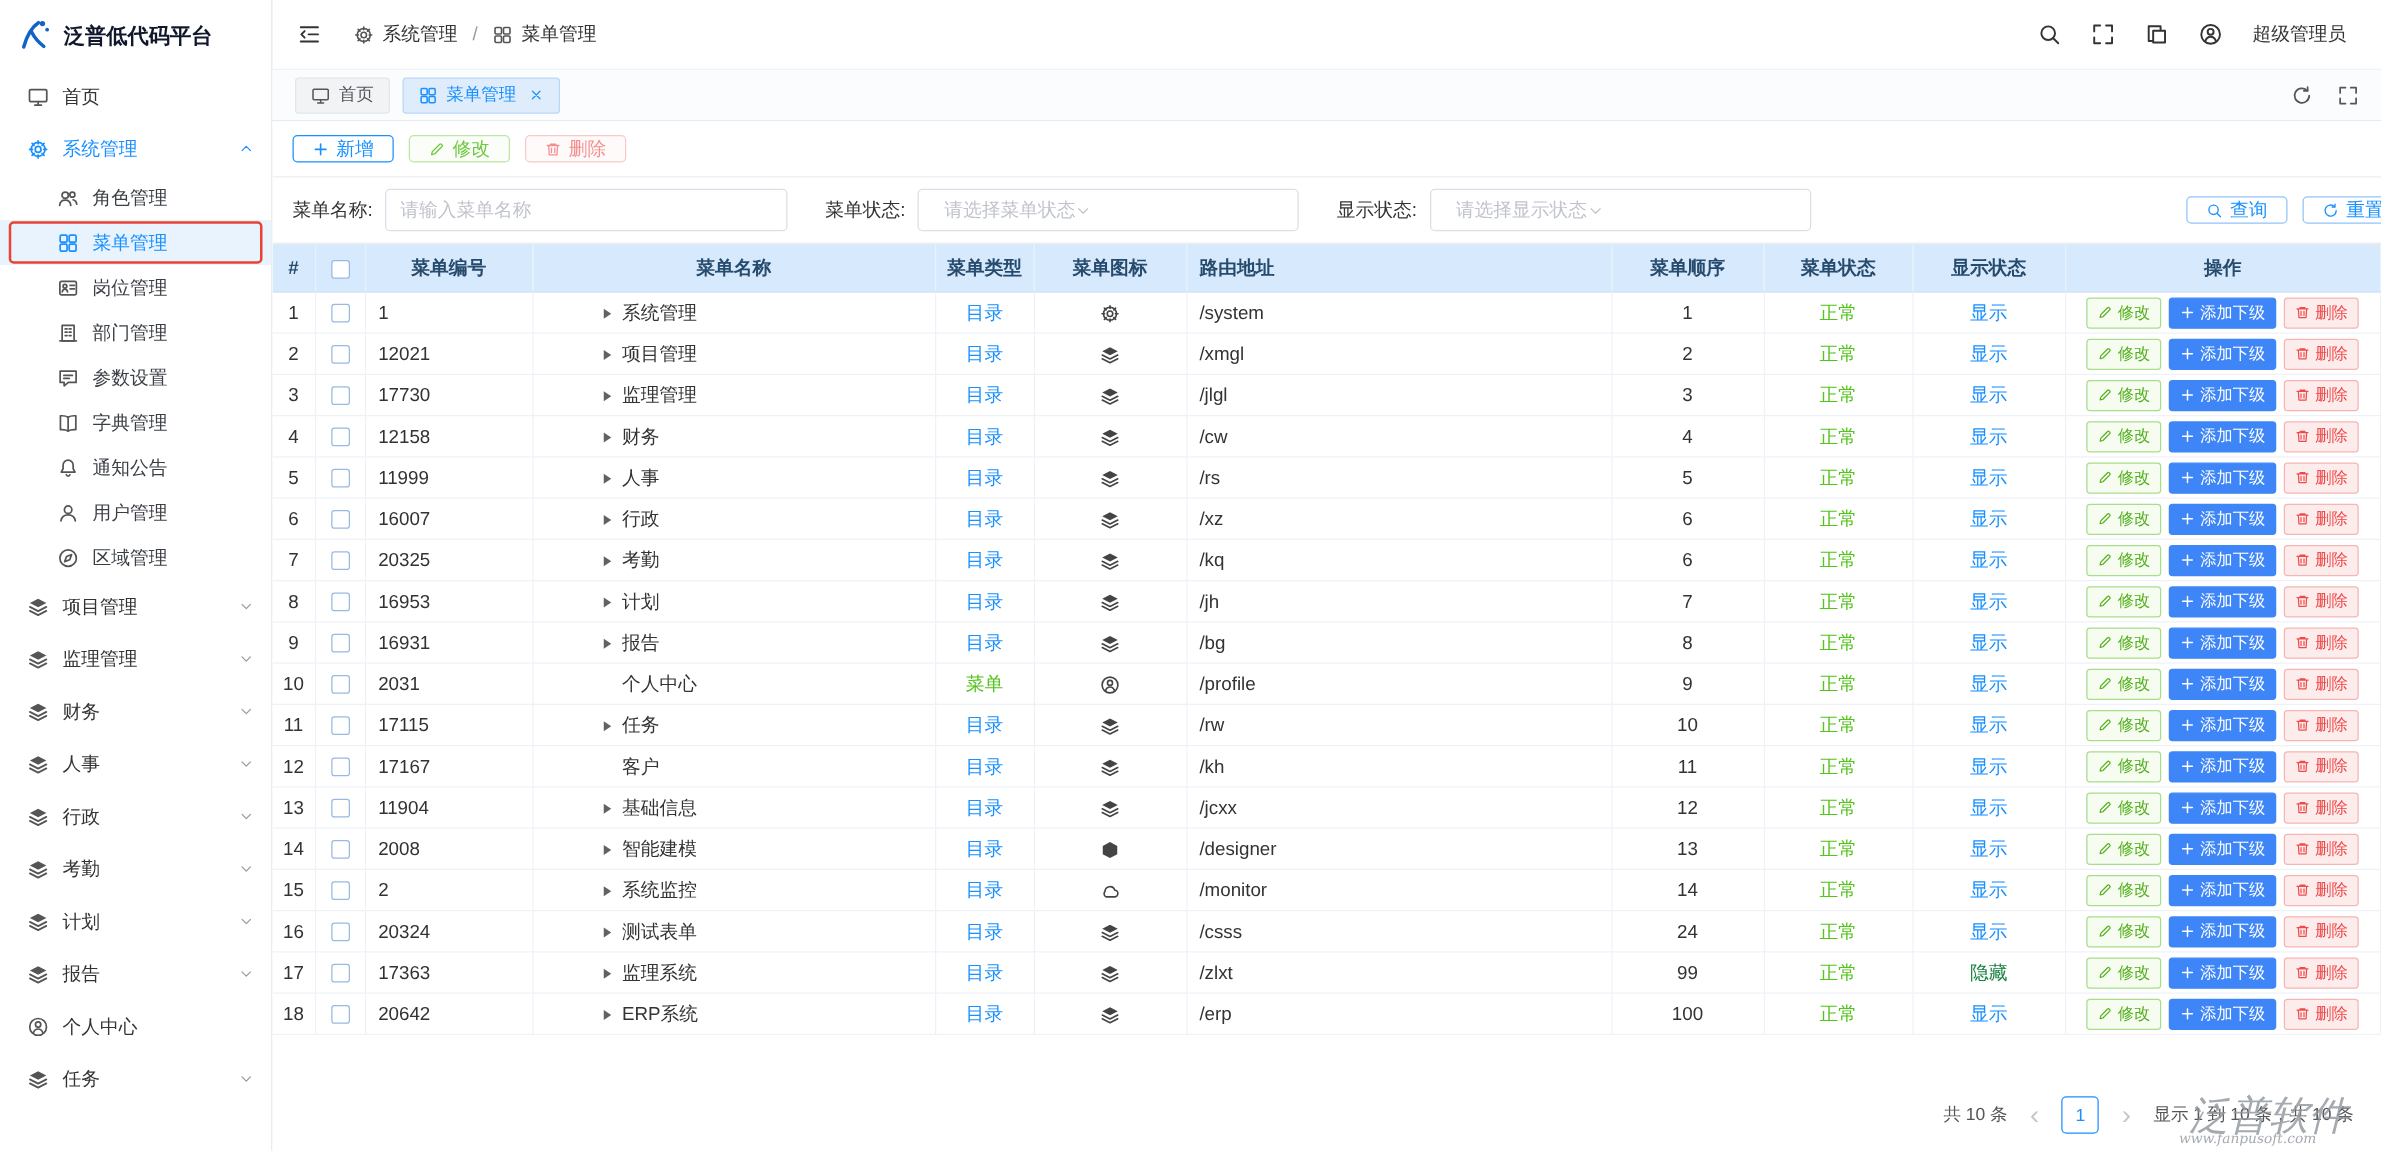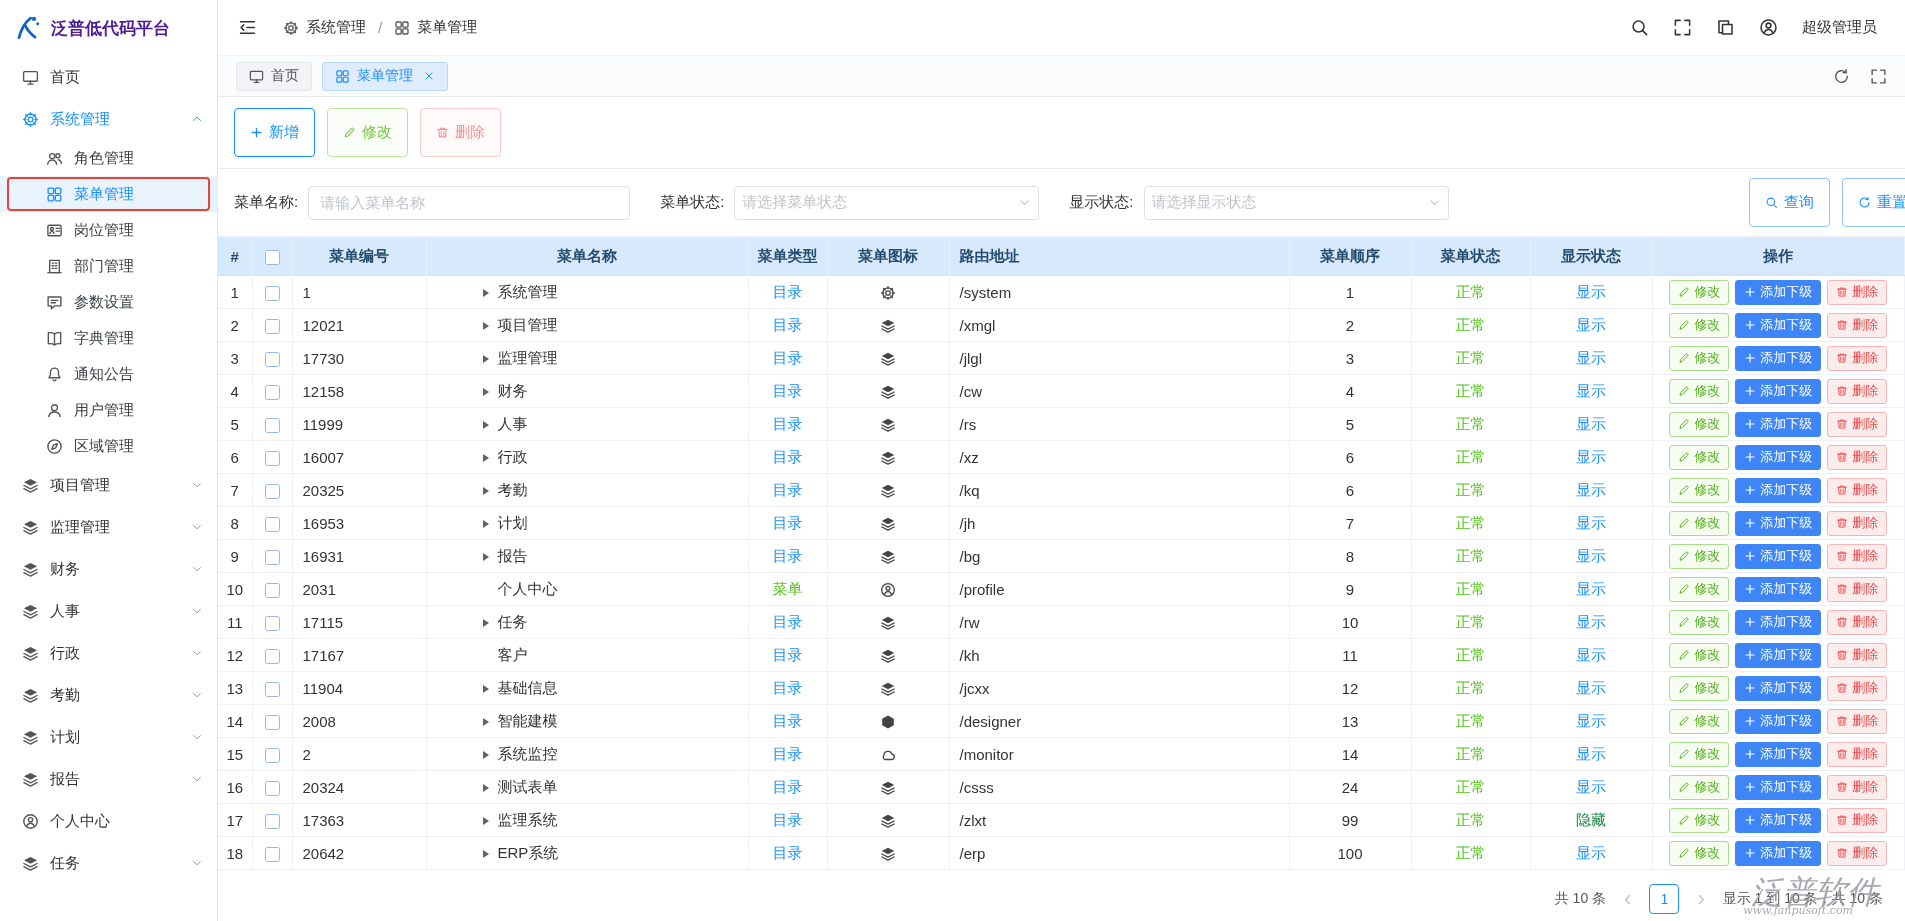--- a/index.html
+++ b/index.html
@@ -11,21 +11,21 @@
   #app { display: flex; width: 100%; height: 100%; }
 
   
   .ic { display: inline-flex; width: 16px; height: 16px; flex: none; }
   .ic svg { width: 100%; height: 100%; }
 
   
   .sidebar { width: 218px; min-width: 218px; border-right: 1px solid #e4e7ec; display: flex; flex-direction: column; overflow: hidden; background: #fff; }
   .logo { height: 56px; display: flex; align-items: center; gap: 9px; padding: 0 12px; cursor: pointer; }
   .logo-ic { width: 30px; height: 30px; color: #1064c8; }
-  .logo-text { font-size: 17px; font-weight: 700; color: #4c1d95; white-space: nowrap; }
+  .logo-text { font-size: 17px; font-weight: 700; color: #0f172a; white-space: nowrap; }
   .menu { flex: 1; overflow: hidden; }
   .side-item { height: 42px; display: flex; align-items: center; gap: 11px; padding: 0 14px 0 22px; font-size: 15px; color: #333; cursor: pointer; position: relative; }
   .side-item .ic, .side-child .ic { width: 17px; height: 17px; color: #555; }
   .side-item .chev { margin-left: auto; width: 12px; height: 12px; color: #999; }
   .side-item.active, .side-item.active .ic { color: #1890ff; }
   .side-child { height: 36px; display: flex; align-items: center; gap: 11px; padding: 0 14px 0 46px; font-size: 15px; color: #3a3f45; cursor: pointer; position: relative; }
   .side-child.selected { background: #e9f3fe; color: #1890ff; }
   .side-child.selected .ic { color: #1890ff; }
   .annotation { position: absolute; left: 7px; right: 7px; top: 1px; bottom: 1px; border: 2px solid #e84335; border-radius: 4px; pointer-events: none; }
   .s-label { white-space: nowrap; }
@@ -46,32 +46,32 @@
   .tab { height: 29px; padding: 0 12px; display: inline-flex; align-items: center; gap: 7px; font-size: 14px; color: #51575e; background: #f1f3f5; border: 1px solid #e3e7ea; border-radius: 3px; cursor: pointer; white-space: nowrap; }
   .tab .ic { width: 15px; height: 15px; }
   .tab.active { background: #dfecfb; border-color: #b9d7f6; color: #1890ff; }
   .tab .tclose { width: 12px; height: 12px; margin-left: 3px; }
   .tab-actions { margin-left: auto; display: flex; gap: 20px; }
   .tab-actions .ic { width: 17px; height: 17px; color: #555; cursor: pointer; }
 
   
   .content { flex: 1; display: flex; flex-direction: column; position: relative; overflow: hidden; background: #fff; }
   .toolbar { display: flex; gap: 12px; padding: 11px 16px; }
-  .btn { display: inline-flex; align-items: center; gap: 6px; border-radius: 4px; padding: 0 15px; height: 49px; font-size: 15px; border: 1px solid; background: #fff; cursor: pointer; font-family: inherit; white-space: nowrap; }
+  .btn { display: inline-flex; align-items: center; gap: 6px; border-radius: 4px; padding: 0 15px; height: 22px; font-size: 15px; border: 1px solid; background: #fff; cursor: pointer; font-family: inherit; white-space: nowrap; }
   .btn .ic { width: 13px; height: 13px; }
   .btn-add { color: #1890ff; border-color: #1890ff; }
   .btn-edit { color: #6fc93f; border-color: #bce6a2; background: #fbfef8; }
   .btn-del { color: #f58f8f; border-color: #f8caca; background: #fffafa; }
   .btn-query, .btn-reset { color: #1890ff; border-color: #8fc3fb; }
 
   .filterbar { display: flex; align-items: center; padding: 9px 16px; border-top: 1px solid #eaedf1; border-bottom: 1px solid #eaedf1; }
   .flabel { font-size: 15px; color: #333; margin-right: 10px; white-space: nowrap; }
   .f-input { width: 322px; height: 34px; border: 1px solid #dcdfe6; border-radius: 4px; padding: 16px 11px; font-size: 15px; color: #333; font-family: inherit; margin-right: 30px; outline: none; }
   .f-input::placeholder { color: #c0c4cc; }
-  .select { width: 305px; height: 34px; border: 1px solid #dcdfe6; border-radius: 4px; display: inline-flex; align-items: center; justify-content: space-between; padding: 0 7px; color: #c0c4cc; font-size: 15px; background: #fff; margin-right: 30px; cursor: pointer; }
+  .select { width: 305px; height: 34px; border: 1px solid #dcdfe6; border-radius: 4px; display: inline-flex; align-items: center; justify-content: flex-start; padding: 0 20px; color: #c0c4cc; font-size: 15px; background: #fff; margin-right: 30px; cursor: pointer; }
   .select .chev { width: 13px; height: 13px; color: #c0c4cc; }
   .filter-actions { margin-left: auto; display: flex; gap: 12px; margin-right: -34px; }
 
   
   .table-wrap { border-top: 1px solid #e3e9f0; }
   table { width: 100%; border-collapse: collapse; table-layout: fixed; }
   th { background: #d7e9fc; font-size: 15px; font-weight: 700; color: #274b6d; padding: 9px 4px; border-right: 1px solid #e9f2fc; border-bottom: 1px solid #cfe2f5; text-align: center; white-space: nowrap; }
   th.al { text-align: left; padding-left: 10px; }
   td { font-size: 15px; color: #333; padding: 0 4px; border-right: 1px solid #eef2f7; border-bottom: 1px solid #eef2f7; height: 33px; white-space: nowrap; overflow: hidden; }
   td.c { text-align: center; }

